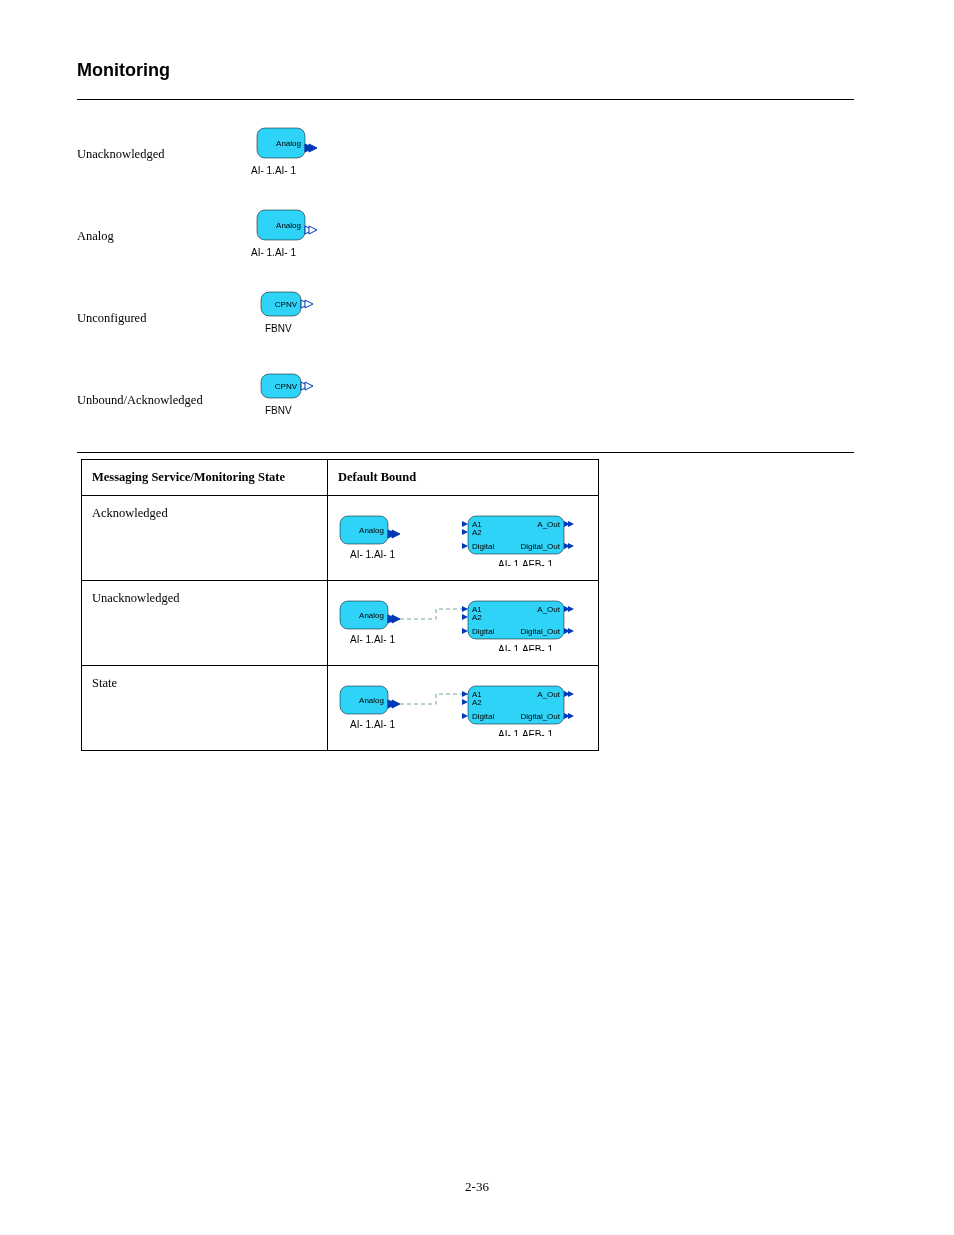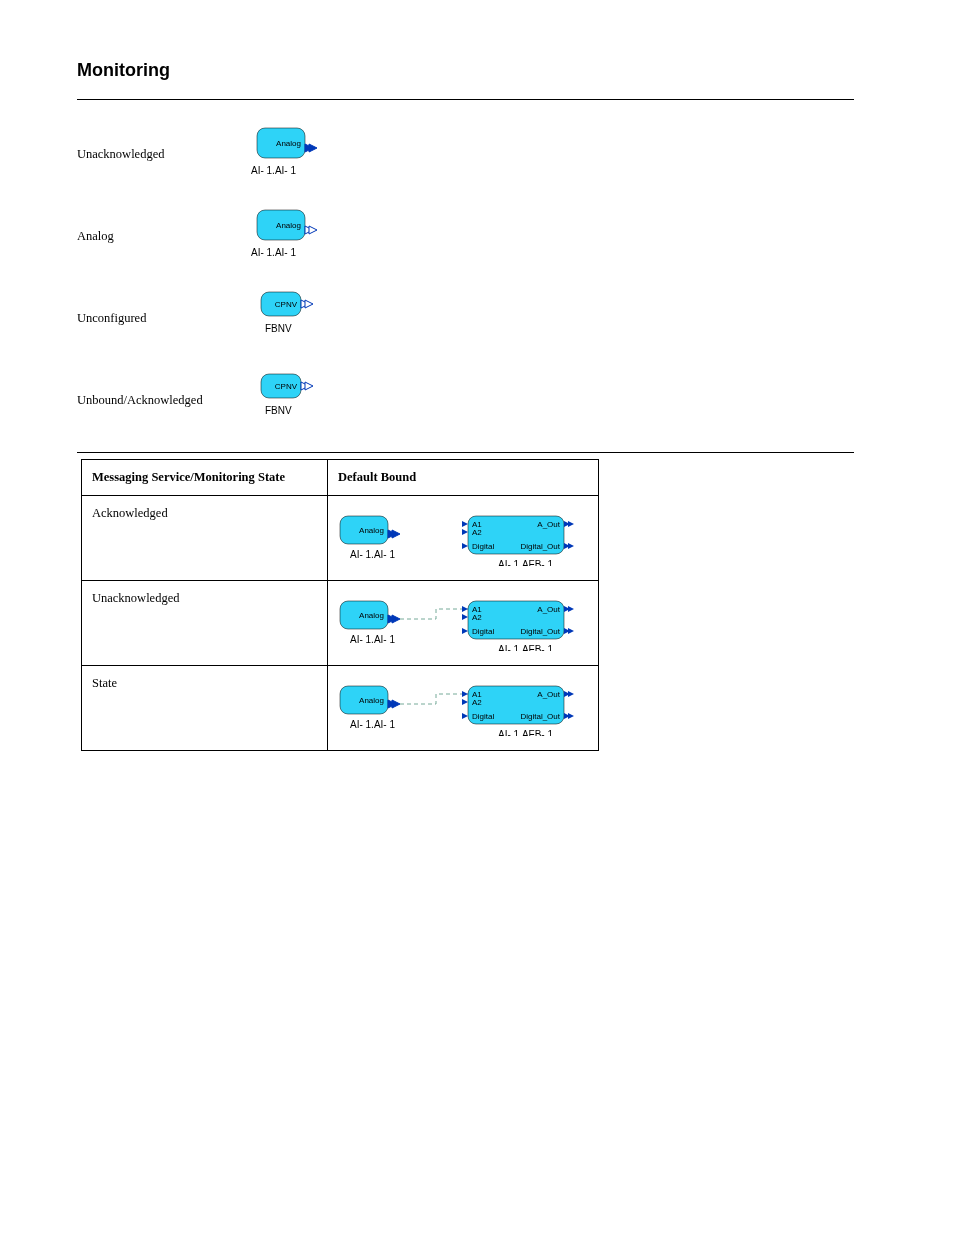--- a/index.html
+++ b/index.html
@@ -212,14 +212,15 @@
                     <polygon points="100,27 106,30 100,33" fill="#0038b8"></polygon>
     <text x="30" y="52" class="cap">AI- 1.AFB- 1</text>
   </g>
                 </g>
     </g>
   </svg></td>
         </tr>
       </tbody>
 </table>
 
+<div class="page-num">2-36</div>
 
 </div>
 
 </body></html>

